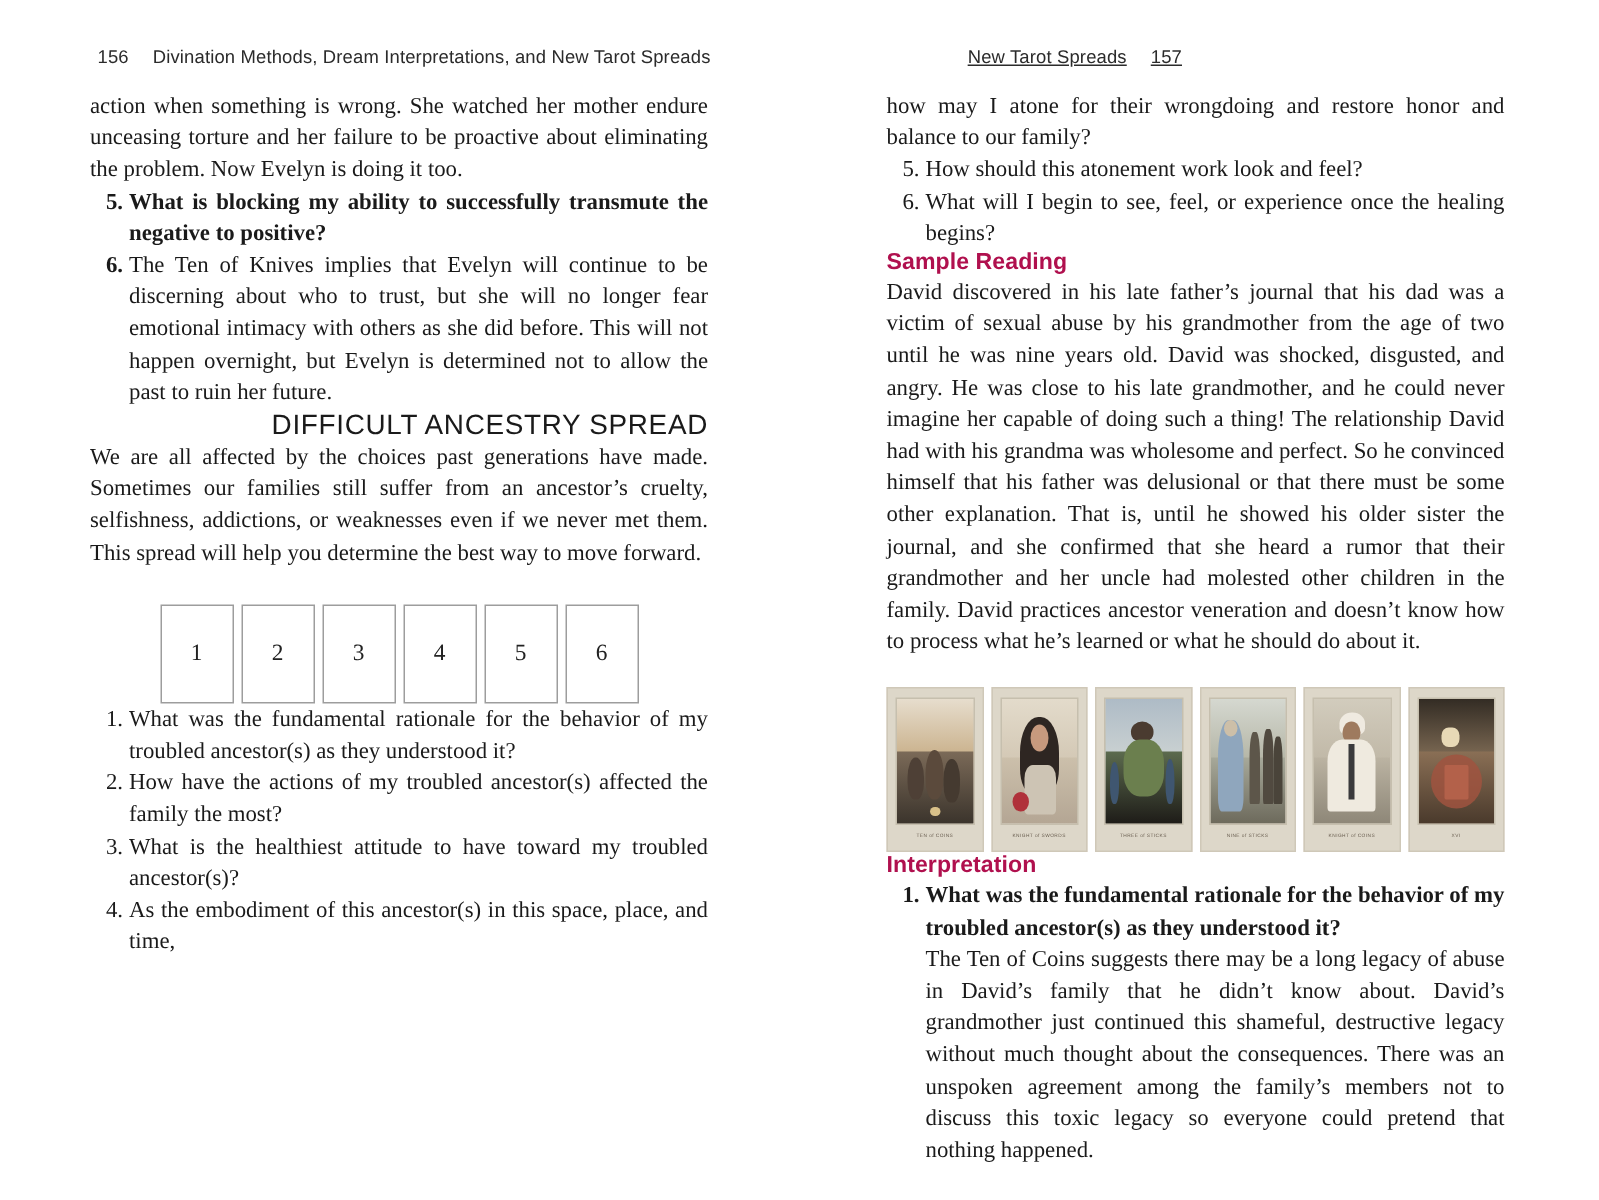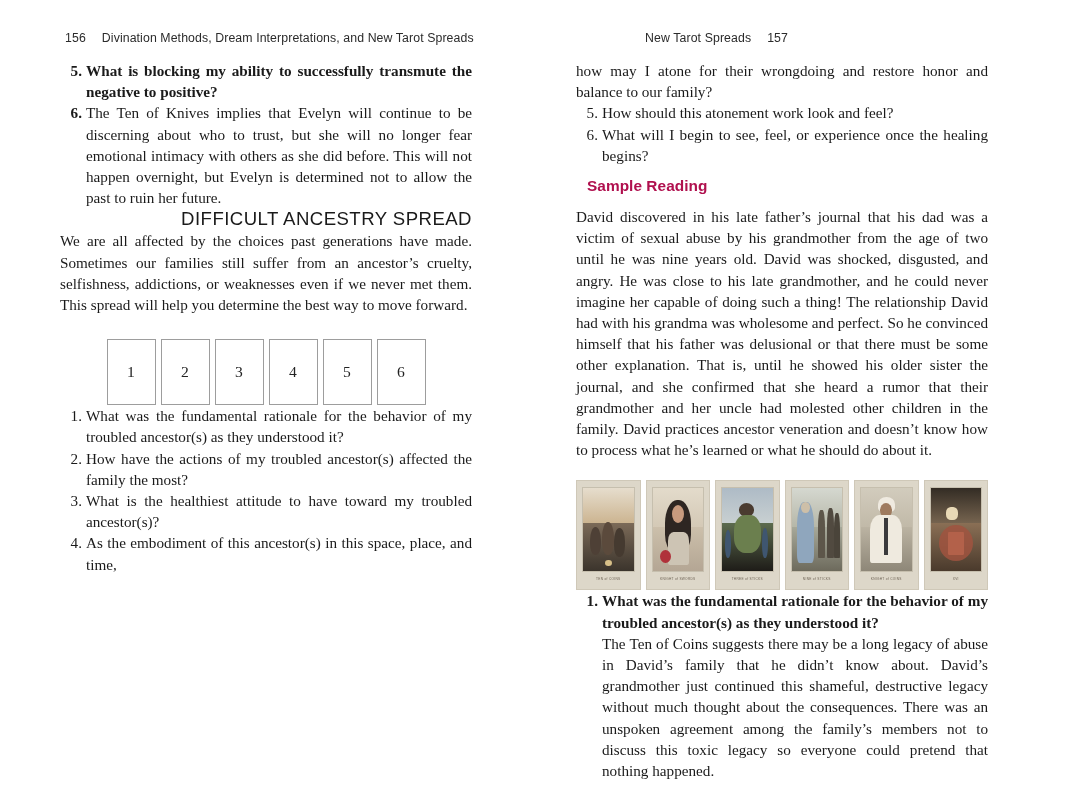--- a/index.html
+++ b/index.html
@@ -25,32 +25,32 @@
   .runhead {
     position: absolute;
     top: 31px;
     font-family: "Liberation Sans", "DejaVu Sans", sans-serif;
     font-size: 12.3px;
     color: #2b2b2b;
     letter-spacing: .1px;
     white-space: nowrap;
   }
   .runhead.left { left: 65px; }
-  .runhead.right { right: 64px; }
+  .runhead.right { right: 64px; text-decoration: underline; }
   .runhead .folio-l { margin-right: 16px; }
   .runhead .folio-r { margin-left: 16px; }
 
   
   .col {
     position: absolute;
     top: 60px;
     width: 412px;
   }
   .col-left  { left: 60px; }
-  .col-right { left: 576px; }
+  .col-right { left: 591px; }
 
   
   p.body {
     margin: 0;
     font-size: 15.2px;
     line-height: 21.2px;
     text-align: justify;
     text-justify: inter-word;
     hyphens: none;
   }
@@ -92,21 +92,21 @@
     font-family: "Liberation Sans", "DejaVu Sans", sans-serif;
     font-weight: normal;
     font-size: 18.6px;
     letter-spacing: .45px;
     text-align: right;
     color: #1a1a1a;
   }
 
   
   h3.subhead {
-    margin: 11px;
+    margin: 0;
     font-family: "Liberation Sans", "DejaVu Sans", sans-serif;
     font-size: 15.4px;
     font-weight: bold;
     letter-spacing: .05px;
   }
 
   
   .spread-diagram {
     display: flex;
     gap: 5px;
@@ -191,20 +191,21 @@
 
   <div class="runhead left">
     <span class="folio-l">156</span><span>Divination Methods, Dream Interpretations, and New Tarot Spreads</span>
   </div>
   <div class="runhead right">
     <span>New Tarot Spreads</span><span class="folio-r">157</span>
   </div>
 
   <div class="col col-left">
 
+    <p class="body">action when something is wrong. She watched her mother endure unceasing torture and her failure to be proactive about eliminating the problem. Now Evelyn is doing it too.</p>
 
     <ol class="qlist mt-6">
       <li>
         <span class="num bold">5.</span>
         <span class="q">What is blocking my ability to successfully transmute the negative to positive?</span>
       </li>
       <li>
         <span class="num bold">6.</span>
         <span class="a">The Ten of Knives implies that Evelyn will continue to be discerning about who to trust, but she will no longer fear emotional intimacy with others as she did before. This will not happen overnight, but Evelyn is determined not to allow the past to ruin her future.</span>
       </li>
@@ -352,20 +353,21 @@
           <div class="accent" style="left:30%;top:22%;width:24%;height:16%;background:#e8d9b6;border-radius:40%;"></div>
         </div>
         <div class="cap">
           <span>XVI</span>
           
         </div>
       </div>
 
     </div>
 
+    <h3 class="subhead mt-20" style="color:#b0104e">Interpretation</h3>
 
     <ol class="qlist mt-6">
       <li>
         <span class="num bold">1.</span>
         <span class="q">What was the fundamental rationale for the behavior of my troubled ancestor(s) as they understood it?</span>
         <span class="a">The Ten of Coins suggests there may be a long legacy of abuse in David’s family that he didn’t know about. David’s grandmother just continued this shameful, destructive legacy without much thought about the consequences. There was an unspoken agreement among the family’s members not to discuss this toxic legacy so everyone could pretend that nothing happened.</span>
       </li>
     </ol>
 
   </div>

